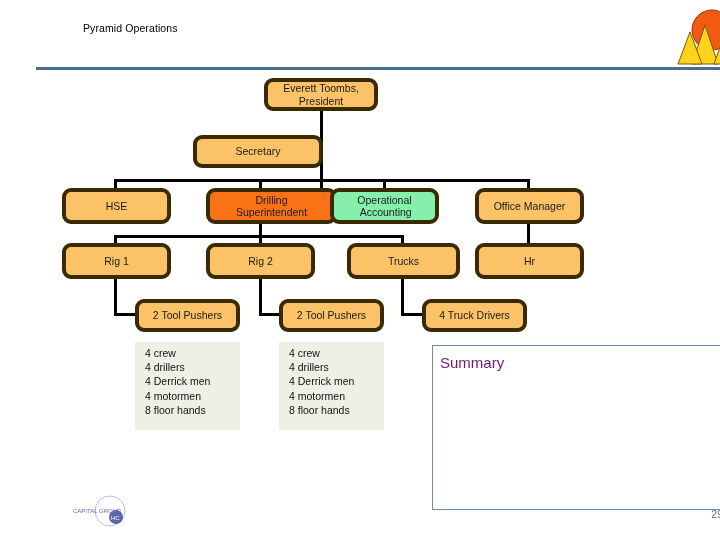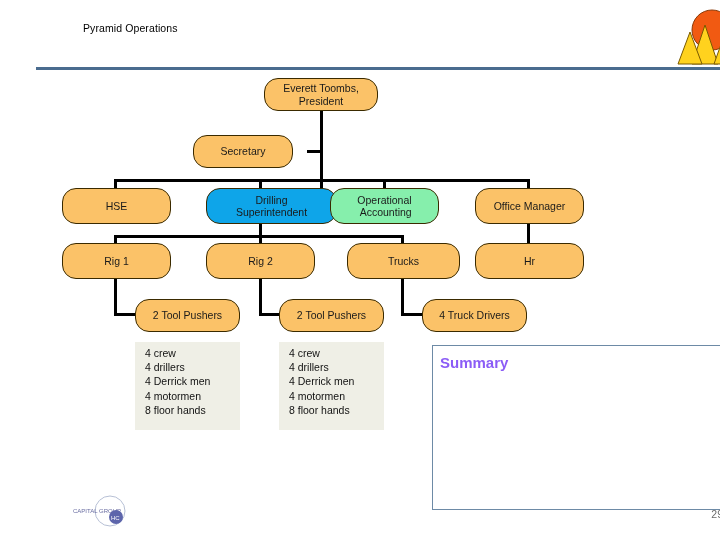--- a/index.html
+++ b/index.html
@@ -54,22 +54,22 @@
     width: 64px;
     height: 62px;
   }
 
   
   .node {
     position: absolute;
     box-sizing: border-box;
     background: #FBC濃;
     background: #FBC268;
-    border: 1px solid #1d4ed8;
-    border-radius: 14px;
+    border: 4px solid #1d4ed8;
+    border-radius: 9px;
     color: #1a1a1a;
     font-size: 10.5px;
     line-height: 12.5px;
     display: flex;
     align-items: center;
     justify-content: center;
     text-align: center;
     padding: 2px 12px;
     white-space: pre-line;
     z-index: 3;
@@ -101,22 +101,22 @@
     box-sizing: border-box;
     background: #ffffff;
     border: 1px solid #6d8aa6;
     z-index: 2;
   }
   .summary-title {
     position: absolute;
     left: 404px;
     top: 354px;
     font-size: 15px;
-    font-weight: bold;
-    color: #8b5cf6;
+    font-weight: normal;
+    color: #701a75;
     z-index: 3;
   }
 
   
   .page-num {
     position: absolute;
     right: 33px;
     top: 508px;
     font-size: 10.5px;
     color: #6b6b6b;
@@ -166,23 +166,23 @@
       <div class="line" style="left: 78px; top: 313px; width: 24px; height: 3px; background: rgb(0, 0, 0);"></div>
       <div class="line" style="left: 223px; top: 279px; width: 3px; height: 37px; background: rgb(0, 0, 0);"></div>
       <div class="line" style="left: 223px; top: 313px; width: 23px; height: 3px; background: rgb(0, 0, 0);"></div>
       <div class="line" style="left: 365px; top: 279px; width: 3px; height: 37px; background: rgb(0, 0, 0);"></div>
       <div class="line" style="left: 365px; top: 313px; width: 24px; height: 3px; background: rgb(0, 0, 0);"></div>
     </div>
 
   <div id="nodes-layer">
       <div class="node" style="left: 228px; top: 78px; width: 114px; height: 33px; background: rgb(251, 194, 104); border-color: rgb(58, 42, 0);">Everett Toombs,
 President</div>
-      <div class="node" style="left: 157px; top: 135px; width: 100px; height: 33px; background: rgb(251, 194, 104); border-color: rgb(58, 42, 0);">Secretary</div>
+      <div class="node" style="left: 157px; top: 135px; width: 130px; height: 33px; background: rgb(251, 194, 104); border-color: rgb(58, 42, 0);">Secretary</div>
       <div class="node" style="left: 26px; top: 188px; width: 109px; height: 36px; background: rgb(251, 194, 104); border-color: rgb(58, 42, 0);">HSE</div>
-      <div class="node" style="left: 170px; top: 188px; width: 131px; height: 36px; background: #0ea5e9; border-color: rgb(58, 42, 0);">Drilling
+      <div class="node" style="left: 170px; top: 188px; width: 131px; height: 36px; background: #f97316; border-color: rgb(58, 42, 0);">Drilling
 Superintendent</div>
       <div class="node" style="left: 294px; top: 188px; width: 109px; height: 36px; background: #86efac; border-color: rgb(58, 42, 0); text-align: right;">Operational
 Accounting</div>
       <div class="node" style="left: 439px; top: 188px; width: 109px; height: 36px; background: rgb(251, 194, 104); border-color: rgb(58, 42, 0);">Office Manager</div>
       <div class="node" style="left: 26px; top: 243px; width: 109px; height: 36px; background: rgb(251, 194, 104); border-color: rgb(58, 42, 0);">Rig 1</div>
       <div class="node" style="left: 170px; top: 243px; width: 109px; height: 36px; background: rgb(251, 194, 104); border-color: rgb(58, 42, 0); text-align: center;">Rig 2</div>
       <div class="node" style="left: 311px; top: 243px; width: 113px; height: 36px; background: rgb(251, 194, 104); border-color: rgb(58, 42, 0);">Trucks</div>
       <div class="node" style="left: 439px; top: 243px; width: 109px; height: 36px; background: rgb(251, 194, 104); border-color: rgb(58, 42, 0);">Hr</div>
       <div class="node" style="left: 99px; top: 299px; width: 105px; height: 33px; background: rgb(251, 194, 104); border-color: rgb(58, 42, 0);">2 Tool Pushers</div>
       <div class="node" style="left: 243px; top: 299px; width: 105px; height: 33px; background: rgb(251, 194, 104); border-color: rgb(58, 42, 0);">2 Tool Pushers</div>

